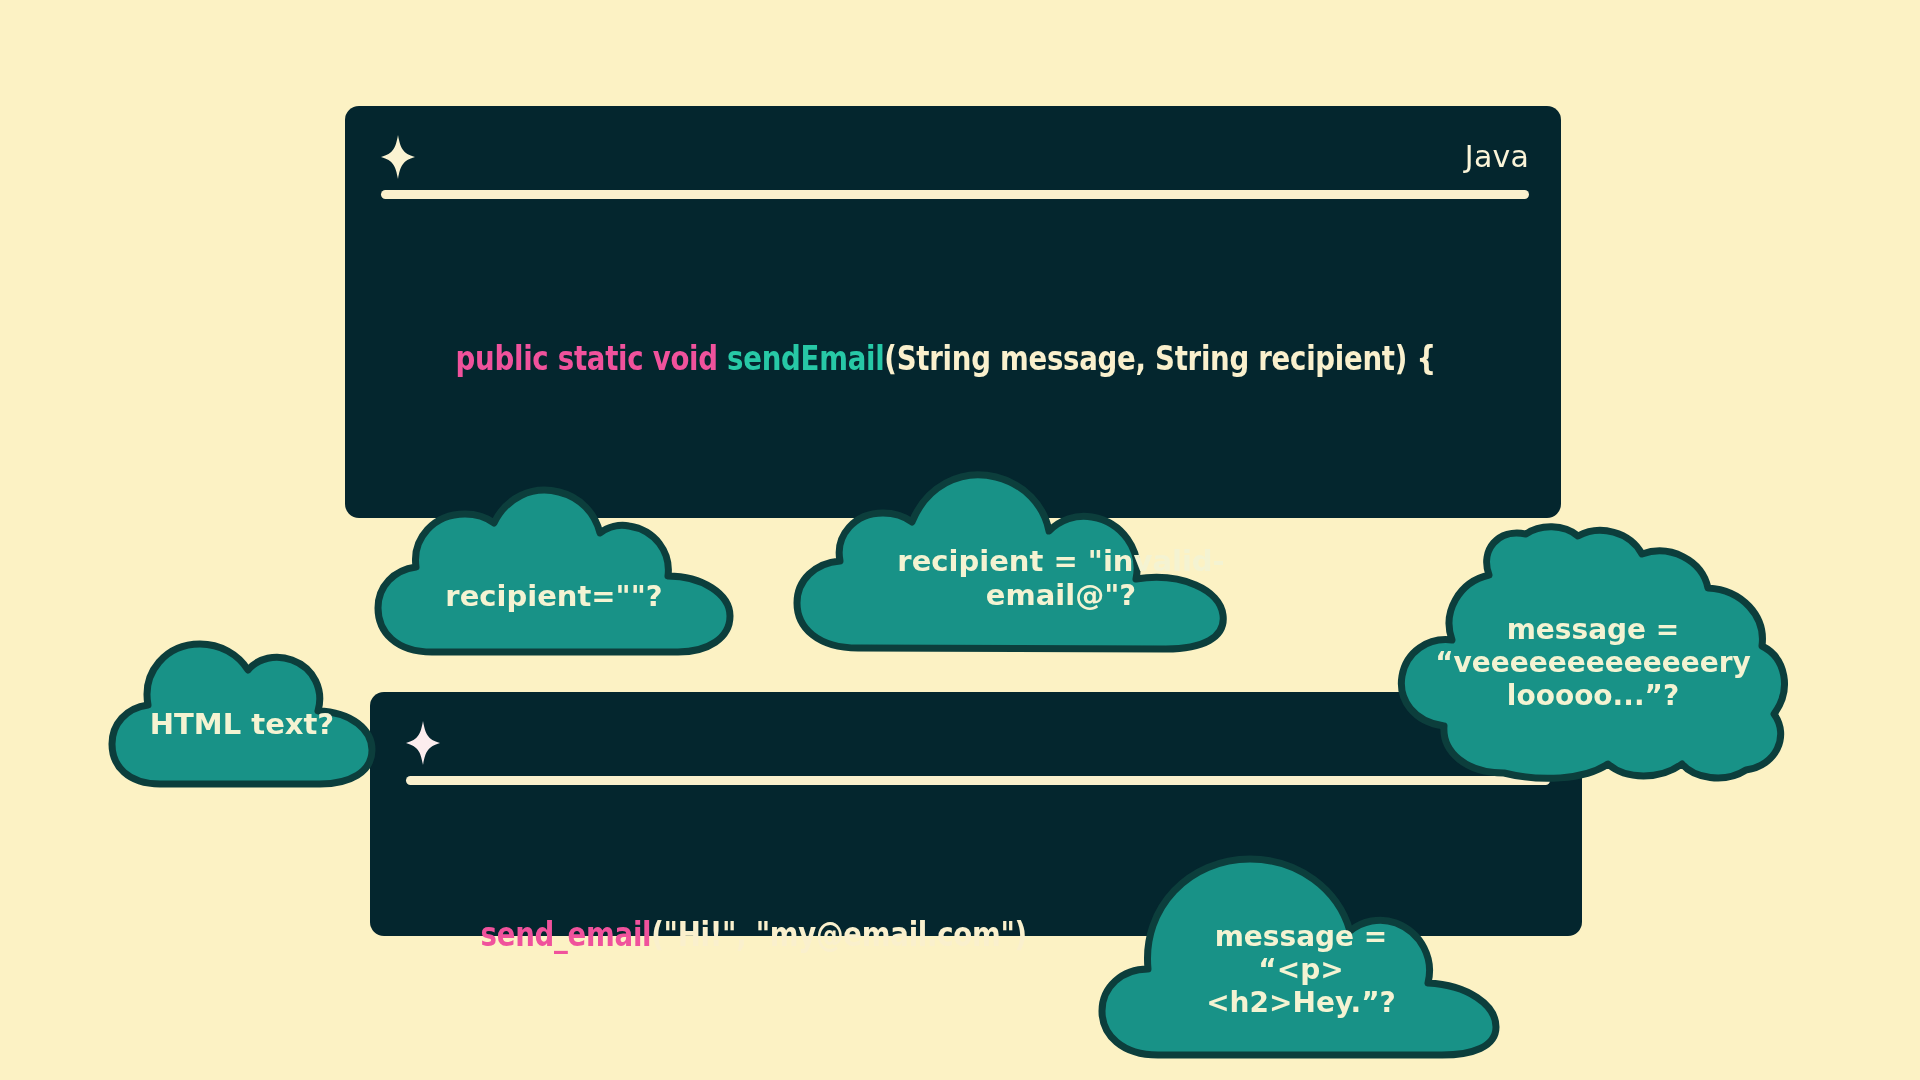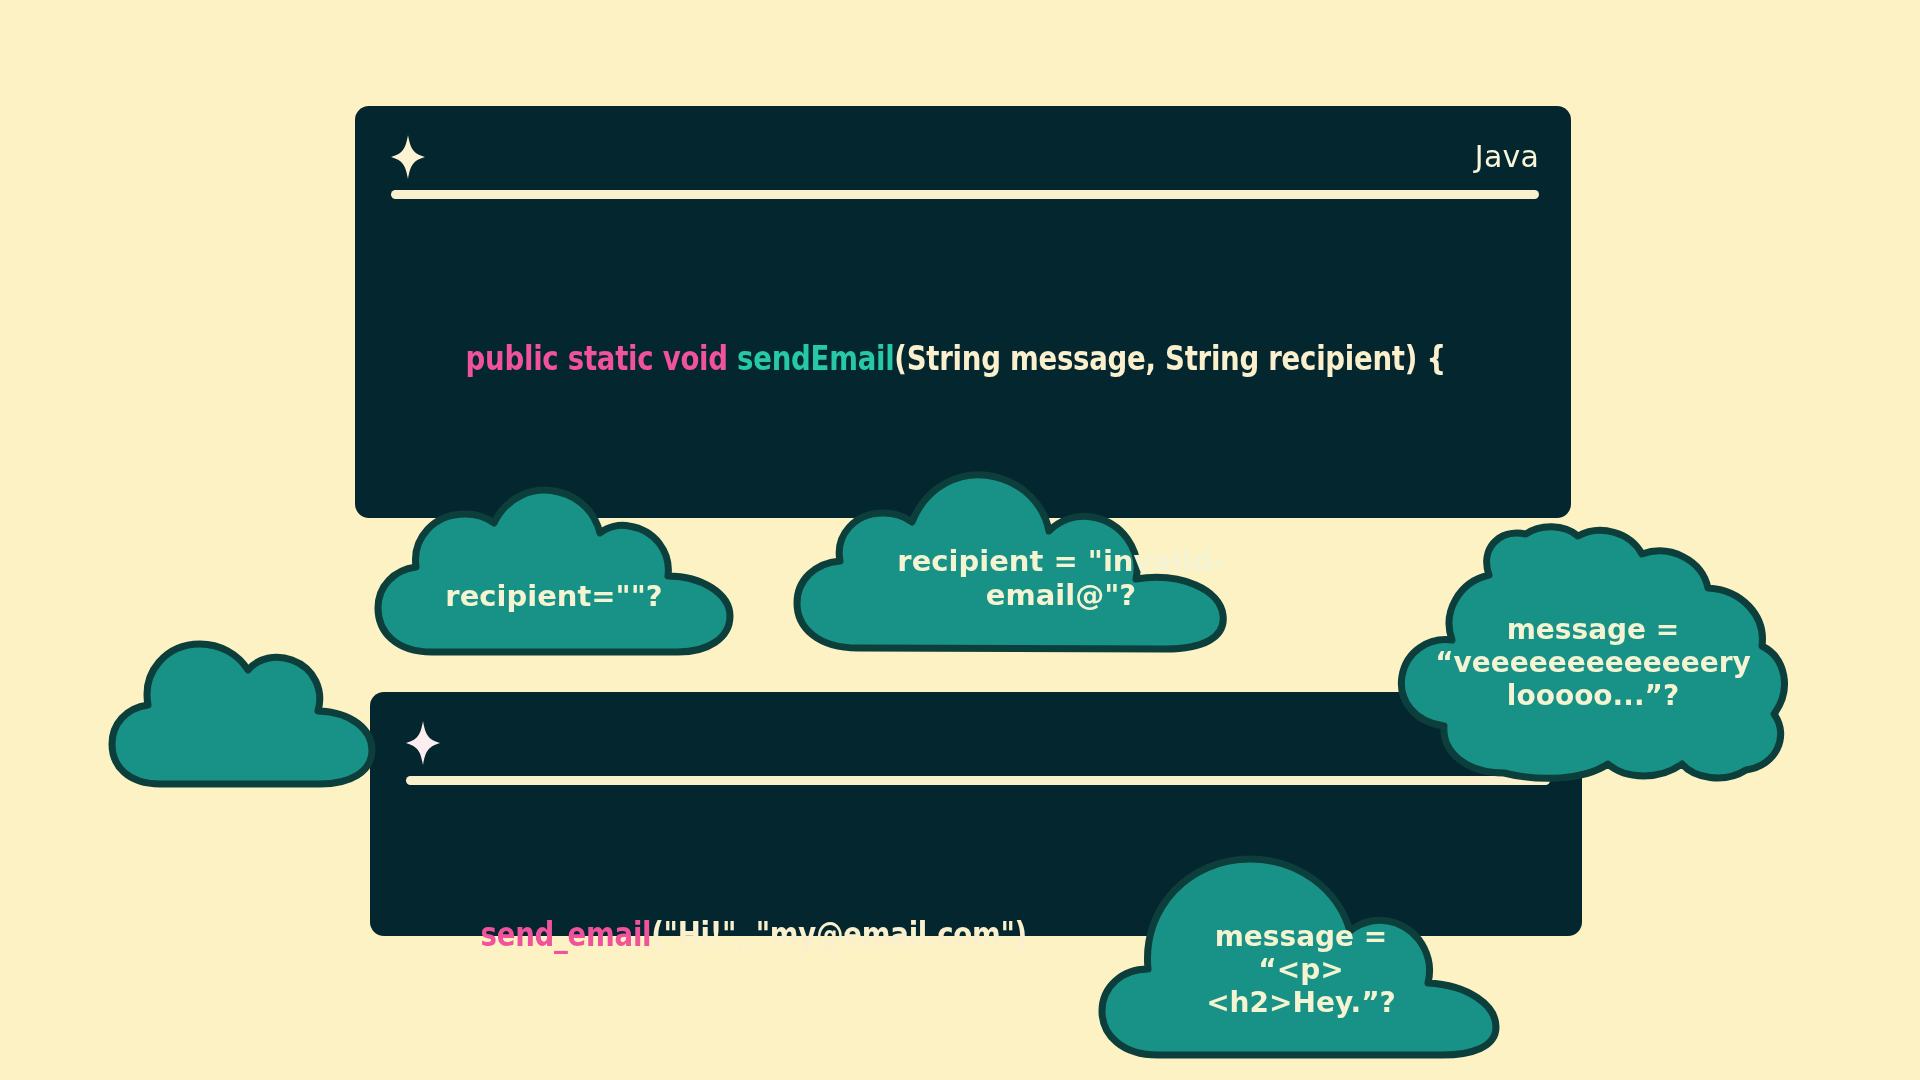--- a/index.html
+++ b/index.html
@@ -23,21 +23,21 @@
   }
 
   
   .code-card {
     position: absolute;
     background: #04262E;
     border-radius: 14px;
     box-sizing: border-box;
   }
   .code-card.top {
-    left: 355px;
+    left: 345px;
     top: 106px;
     width: 1216px;
     height: 412px;
     z-index: 4;
   }
   .code-card.bottom {
     left: 370px;
     top: 692px;
     width: 1212px;
     height: 244px;
@@ -240,20 +240,21 @@
   </div>
 
   <div class="cloud" id="cloud-html-text">
     <svg viewBox="0 0 268 166" preserveAspectRatio="none">
       <path class="cloud-shape" d="M52 160
         C20 160 4 142 4 120 C4 100 18 84 40 81
         C34 48 58 20 92 20 C112 20 130 30 140 46
         C150 34 168 30 184 36 C206 44 216 66 210 87
         C244 88 264 106 264 126 C264 148 242 160 212 160 Z" fill="#189287" stroke="#0C3E3C"></path>
     </svg>
+    <div class="cloud-label">HTML text?</div>
   </div>
 
   <div class="cloud" id="cloud-html-message">
     <svg viewBox="0 0 406 206" preserveAspectRatio="none">
       <path class="cloud-shape" d="M60 200
         C24 200 4 180 4 156 C4 132 24 114 50 114
         C44 52 92 4 152 4 C200 4 240 34 252 76
         C264 66 282 62 298 68 C324 78 336 104 330 128
         C370 130 398 150 398 172 C398 192 374 200 344 200 Z" fill="#189287" stroke="#0C3E3C"></path>
     </svg>

